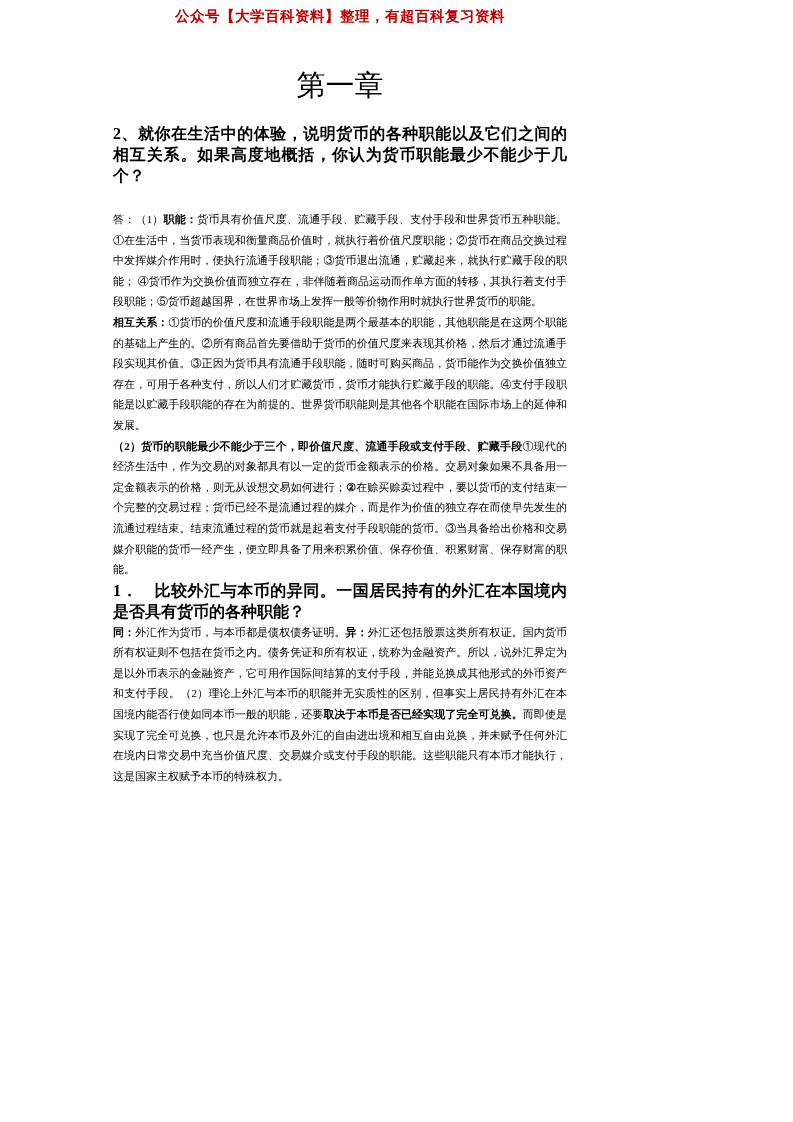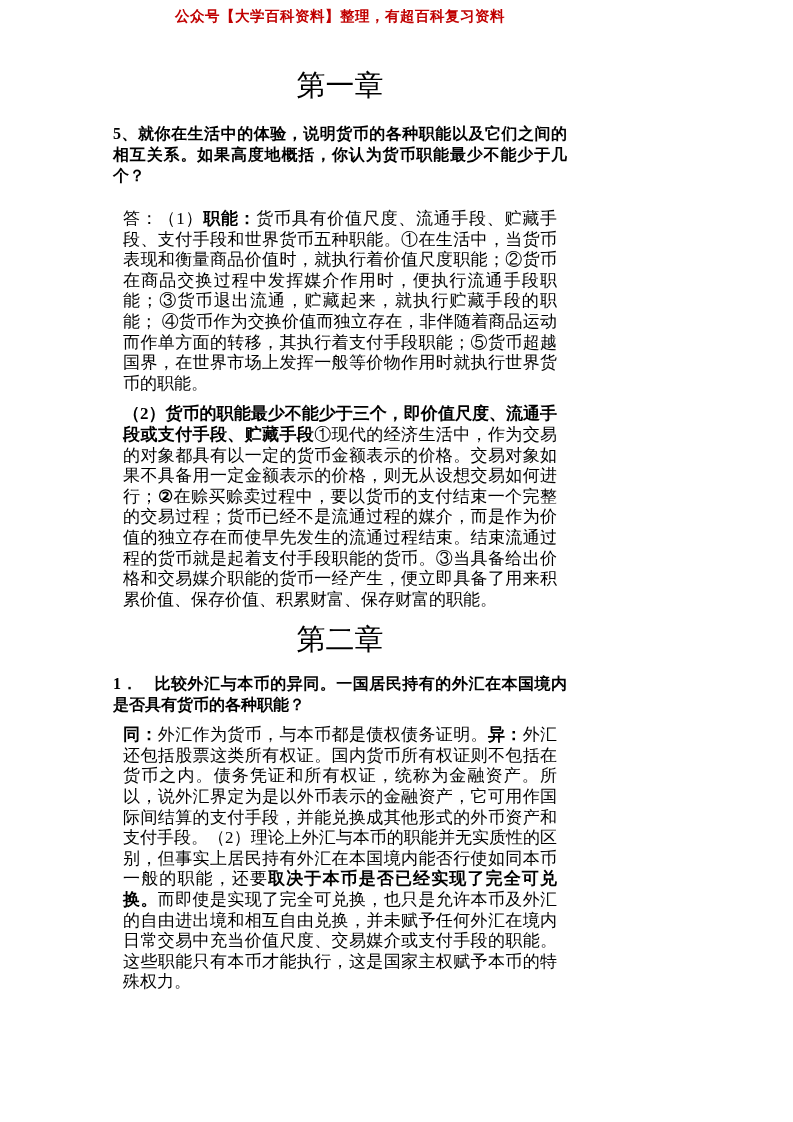--- a/index.html
+++ b/index.html
@@ -15,41 +15,41 @@
   }
   .chapter-title{
     text-align:center;font-size:29px;font-weight:400;line-height:35px;
     margin:42px 0 20px;
   }
   .chapter-title.second{margin:12px 0 16px;}
   .question{
     font-weight:700;font-size:16px;line-height:21px;margin:0;text-align:justify;
   }
   .para{
-    font-size:17px;line-height:20.6px;margin:10px;text-align:justify;
+    font-size:11px;line-height:20.6px;margin:0;text-align:justify;
   }
   .para.gap{margin-top:23px;}
   .b{font-weight:700;}
 </style>
 </head>
 <body>
 
 <div class="page">
 
   <div class="doc-header">公众号【大学百科资料】整理，有超百科复习资料</div>
 
   <h1 class="chapter-title">第一章</h1>
 
-  <p class="question">5、就你在生活中的体验，说明货币的各种职能以及它们之间的相互关系。如果高度地概括，你认为货币职能最少不能少于几个？</p>
+  <p class="question">2、就你在生活中的体验，说明货币的各种职能以及它们之间的相互关系。如果高度地概括，你认为货币职能最少不能少于几个？</p>
 
   <p class="para gap"><span>答：（1）</span><span class="b">职能：</span><span>货币具有价值尺度、流通手段、贮藏手段、支付手段和世界货币五种职能。①在生活中，当货币表现和衡量商品价值时，就执行着价值尺度职能；②货币在商品交换过程中发挥媒介作用时，便执行流通手段职能；③货币退出流通，贮藏起来，就执行贮藏手段的职能； ④货币作为交换价值而独立存在，非伴随着商品运动而作单方面的转移，其执行着支付手段职能；⑤货币超越国界，在世界市场上发挥一般等价物作用时就执行世界货币的职能。</span></p>
 
+  <p class="para"><span class="b">相互关系：</span><span>①货币的价值尺度和流通手段职能是两个最基本的职能，其他职能是在这两个职能的基础上产生的。②所有商品首先要借助于货币的价值尺度来表现其价格，然后才通过流通手段实现其价值。③正因为货币具有流通手段职能，随时可购买商品，货币能作为交换价值独立存在，可用于各种支付，所以人们才贮藏货币，货币才能执行贮藏手段的职能。④支付手段职能是以贮藏手段职能的存在为前提的。世界货币职能则是其他各个职能在国际市场上的延伸和发展。</span></p>
 
   <p class="para"><span class="b">（2）货币的职能最少不能少于三个，即价值尺度、流通手段或支付手段、贮藏手段</span><span>①现代的经济生活中，作为交易的对象都具有以一定的货币金额表示的价格。交易对象如果不具备用一定金额表示的价格，则无从设想交易如何进行；</span><span class="b">②</span><span>在赊买赊卖过程中，要以货币的支付结束一个完整的交易过程；货币已经不是流通过程的媒介，而是作为价值的独立存在而使早先发生的流通过程结束。结束流通过程的货币就是起着支付手段职能的货币。③当具备给出价格和交易媒介职能的货币一经产生，便立即具备了用来积累价值、保存价值、积累财富、保存财富的职能。</span></p>
 
-  <h1 class="chapter-title second">第二章</h1>
 
   <p class="question">1．　比较外汇与本币的异同。一国居民持有的外汇在本国境内是否具有货币的各种职能？</p>
 
 
   <p class="para"><span class="b">同：</span><span>外汇作为货币，与本币都是债权债务证明。</span><span class="b">异：</span><span>外汇还包括股票这类所有权证。国内货币所有权证则不包括在货币之内。债务凭证和所有权证，统称为金融资产。所以，说外汇界定为是以外币表示的金融资产，它可用作国际间结算的支付手段，并能兑换成其他形式的外币资产和支付手段。（2）理论上外汇与本币的职能并无实质性的区别，但事实上居民持有外汇在本国境内能否行使如同本币一般的职能，还要</span><span class="b">取决于本币是否已经实现了完全可兑换。</span><span>而即使是实现了完全可兑换，也只是允许本币及外汇的自由进出境和相互自由兑换，并未赋予任何外汇在境内日常交易中充当价值尺度、交易媒介或支付手段的职能。这些职能只有本币才能执行，这是国家主权赋予本币的特殊权力。</span></p>
 
 </div>
 
 </body></html>

